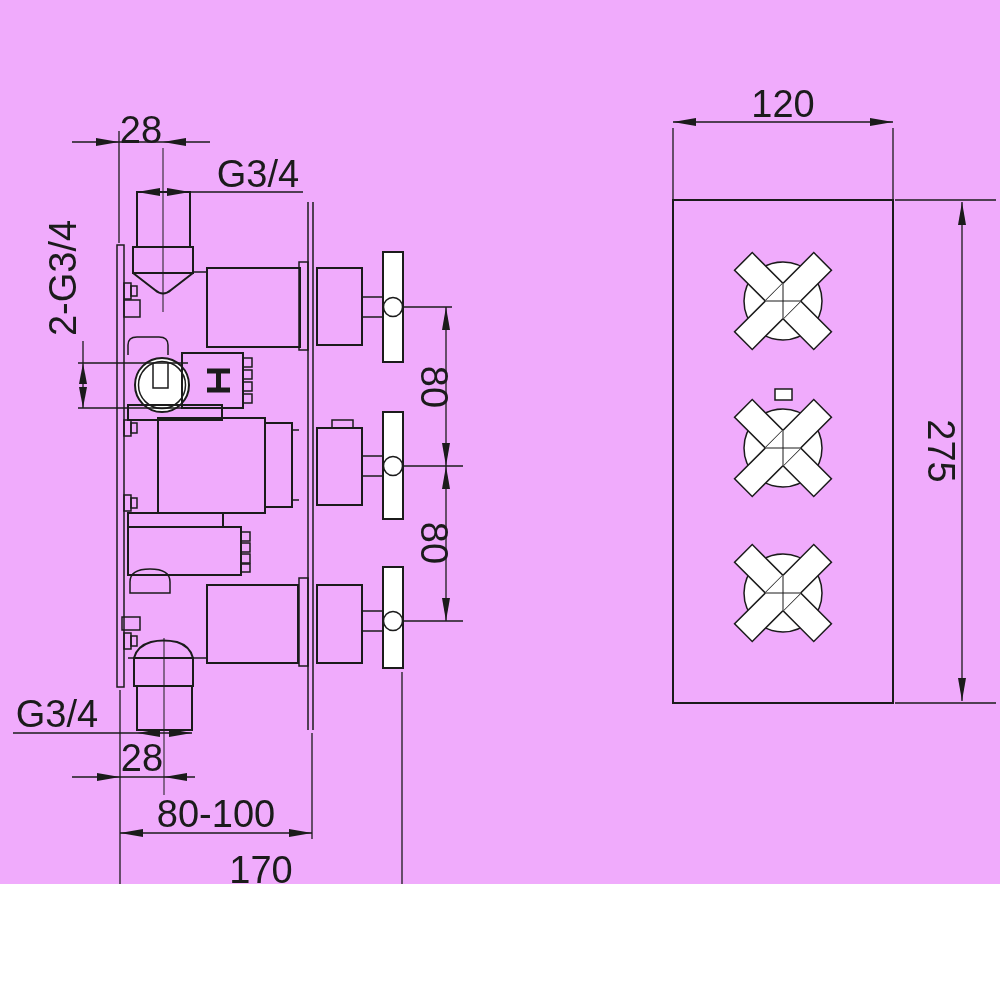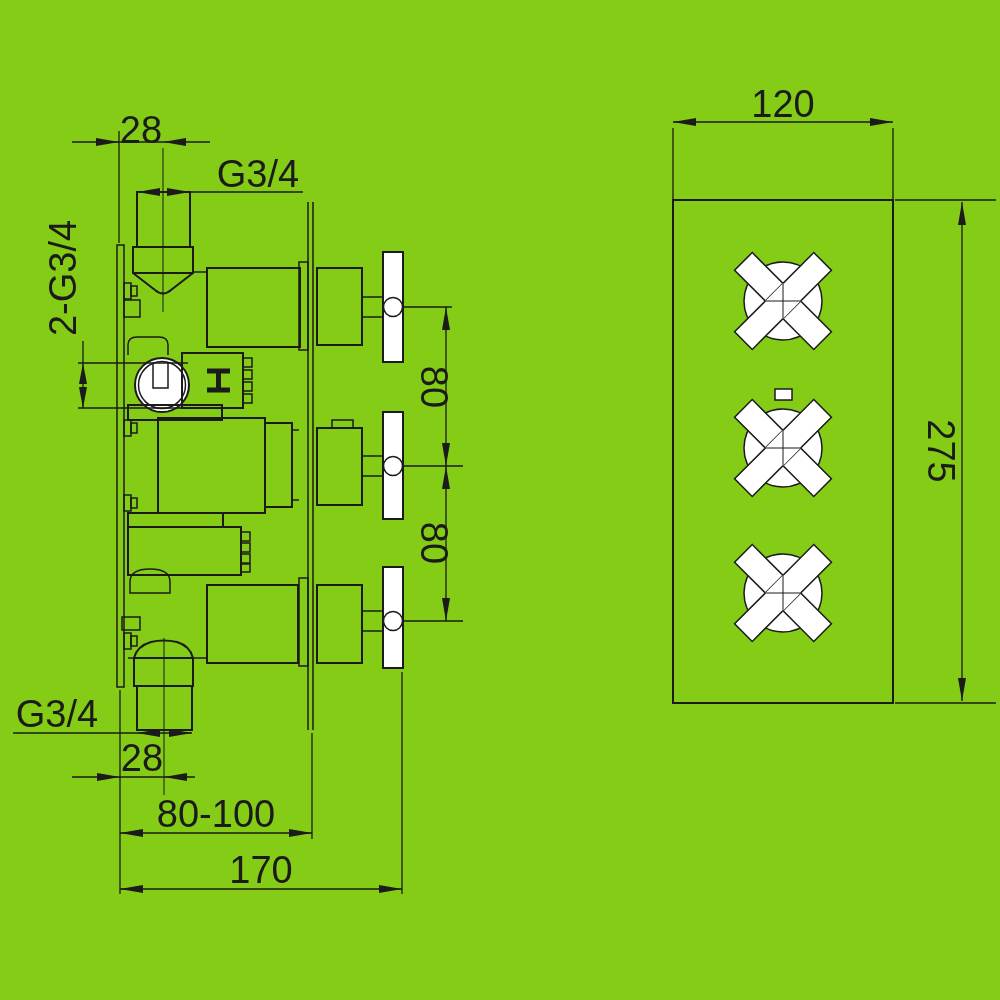--- a/index.html
+++ b/index.html
@@ -1,16 +1,16 @@
 <!DOCTYPE html>
 <html><head>
 <meta charset="utf-8">
 <style>
   html,body{margin:0;padding:0;background:#ffffff;}
-  .stage{width:1000px;height:1000px;background:#84cc16;position:relative;}
+  .stage{width:1000px;height:884px;background:#f0abfc;position:relative;}
   svg{display:block;}
   .ol{fill:none;stroke:#1b1b1b;stroke-width:2;}
   .olw{fill:#ffffff;stroke:#1b1b1b;stroke-width:2;}
   .th{fill:none;stroke:#1b1b1b;stroke-width:1.5;}
   .thw{fill:#ffffff;stroke:#1b1b1b;stroke-width:1.5;}
   .dim{fill:none;stroke:#1b1b1b;stroke-width:1.3;}
   .cl{fill:none;stroke:#1b1b1b;stroke-width:1;}
   .arr{fill:#1b1b1b;stroke:none;}
   .glyph{fill:none;stroke:#1b1b1b;stroke-width:5;stroke-linecap:butt;}
   .dtx{font-family:"Liberation Sans","DejaVu Sans",sans-serif;font-size:38px;fill:#1b1b1b;}

